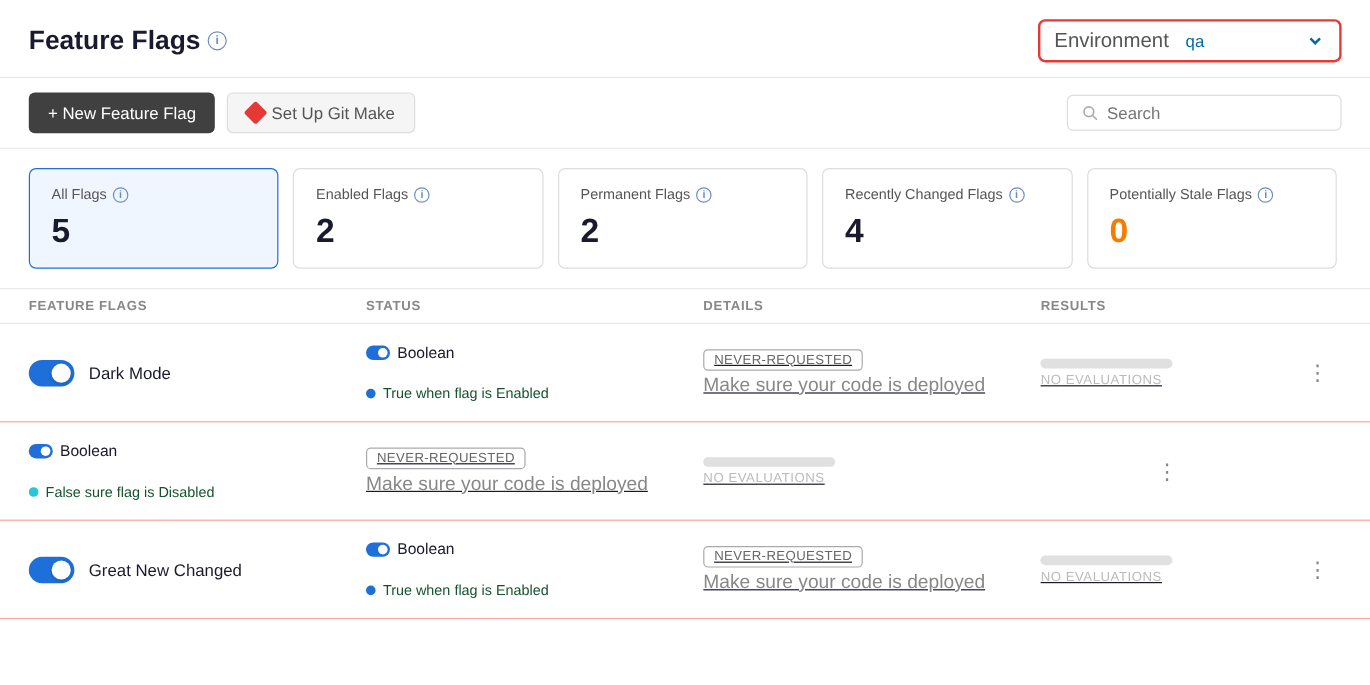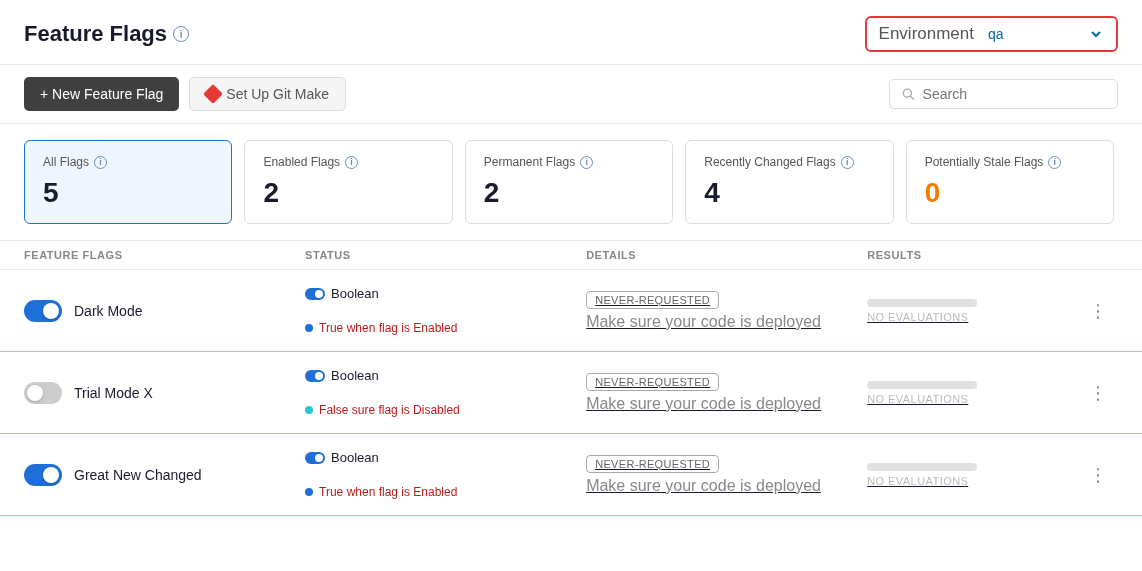--- a/index.html
+++ b/index.html
@@ -212,21 +212,21 @@
       align-items: center;
       gap: 6px;
       font-size: 13px;
       color: #1a1a2e;
     }
     .detail-desc {
       display: flex;
       align-items: center;
       gap: 6px;
       font-size: 12px;
-      color: #b91c1c;
+      color: #14532d;
     }
     .bool-icon {
       width: 20px; height: 12px;
       border-radius: 6px;
       background: #1e6fd9;
       position: relative;
       display: inline-block;
       flex-shrink: 0;
     }
     .bool-icon::after {
@@ -408,26 +408,20 @@
         <span class="status-badge">NEVER-REQUESTED</span>
         <span class="status-text">Make sure your code is deployed</span>
       </div>
       <div class="results-cell">
         <div class="results-bar"></div>
         <span class="no-eval-text">NO EVALUATIONS</span>
       </div>
       <button class="more-btn">⋮</button>
     </div>
     <div class="flag-row">
-      <div class="flag-name-cell">
-        <div class="toggle off">
-          <div class="toggle-knob"></div>
-        </div>
-        <span class="flag-name-text">Trial Mode X</span>
-      </div>
       <div class="details-cell">
         <div class="detail-type">
           <span class="bool-icon"></span>
           <span>Boolean</span>
         </div>
         <div class="detail-desc">
           <span class="dot teal"></span>
           <span>False sure flag is Disabled</span>
         </div>
       </div>

